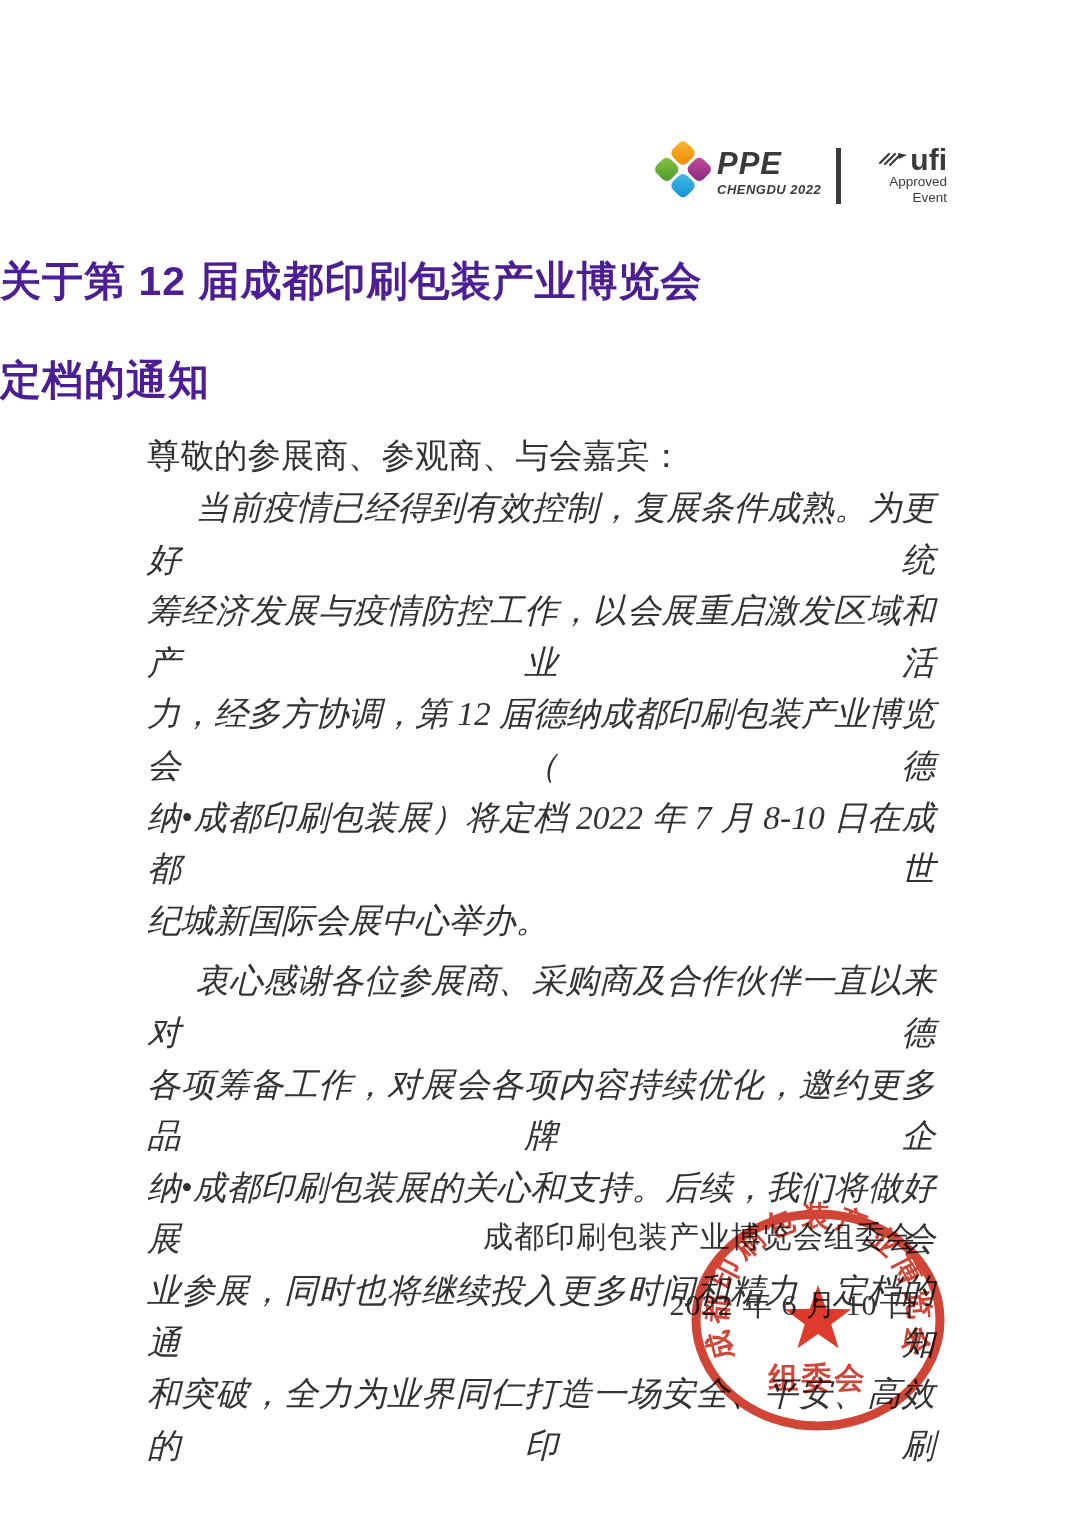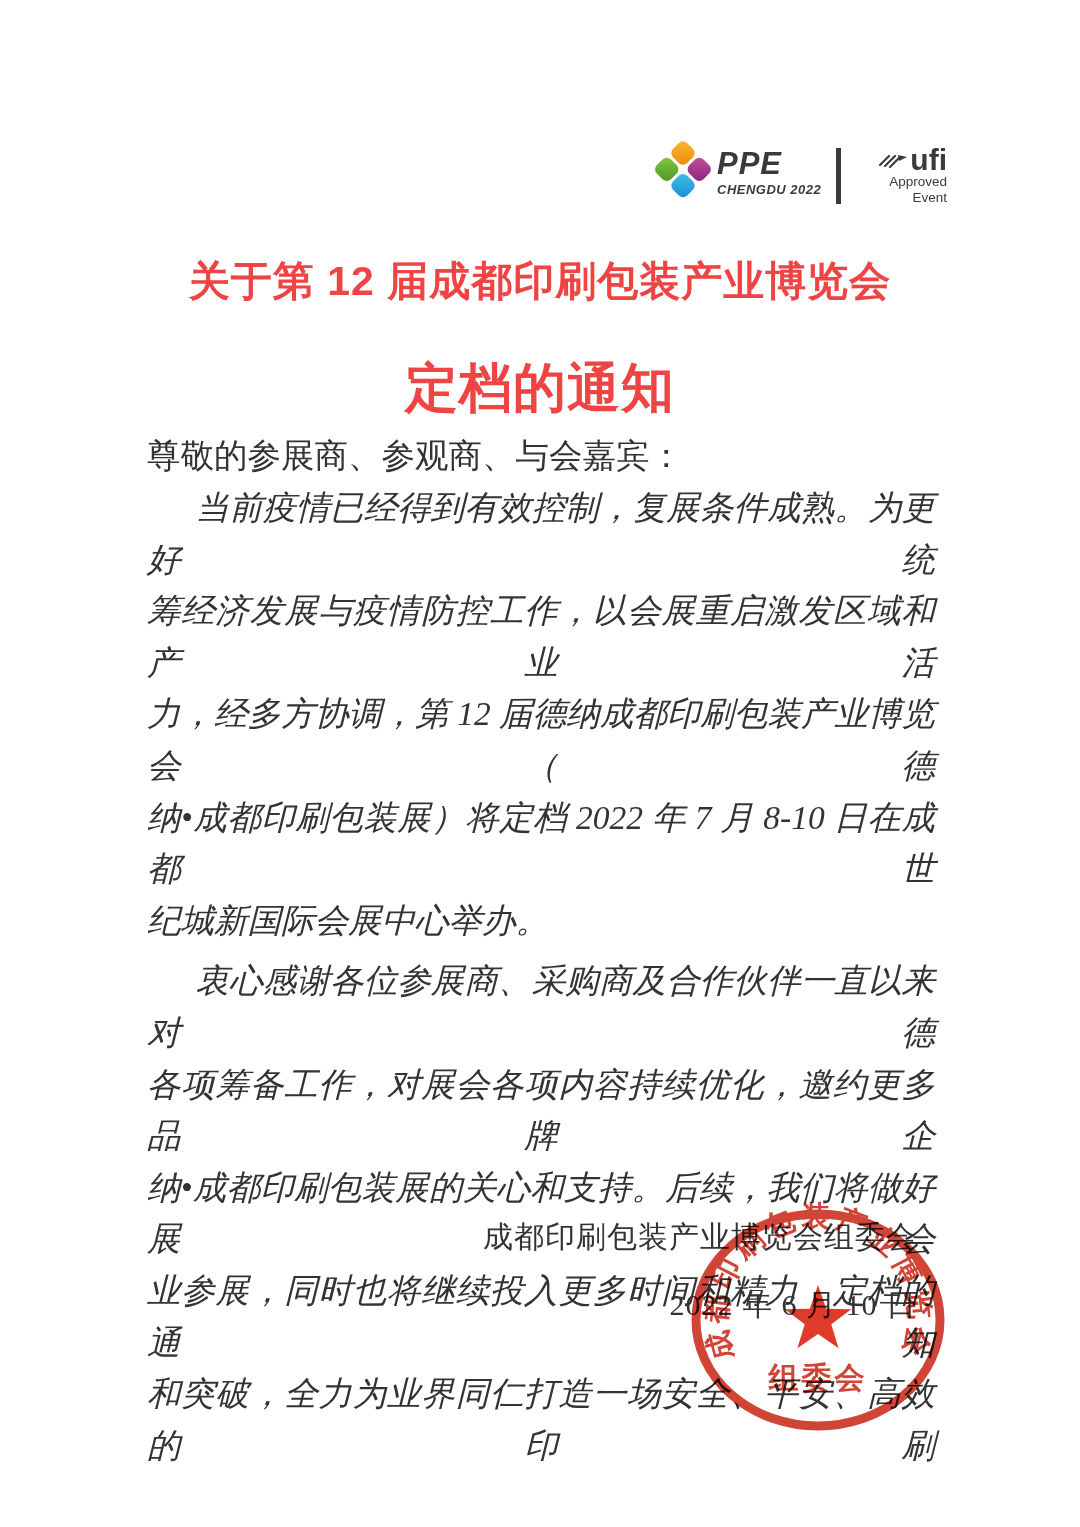--- a/index.html
+++ b/index.html
@@ -24,29 +24,29 @@
     grid-template-columns: 20px 20px;
     grid-template-rows: 20px 20px;
     gap: 3px;
   }
   .tile { width: 20px; height: 20px; border-radius: 6px; }
   .ppe-text { position: absolute; left: 62px; top: 8px; font-family: "Liberation Sans", sans-serif; color: #3a3a3a; }
   .ppe-name { font-size: 31px; font-weight: 700; font-style: italic; letter-spacing: 1px; line-height: 32px; }
   .ppe-sub  { font-size: 13px; font-weight: 700; font-style: italic; letter-spacing: 0.5px; margin-top: 2px; white-space: nowrap; }
   .logo-divider { position: absolute; left: 181px; top: 8px; width: 5px; height: 56px; background: #3a3a3a; }
   .ufi-block { position: absolute; left: 200px; top: 6px; width: 92px; text-align: right; font-family: "Liberation Sans", sans-serif; color: #3a3a3a; }
-  .ufi-row { display: flex; align-items: flex-end; justify-content: flex-end; gap: 2px; }
+  .ufi-row { display: flex; align-items: flex-start; justify-content: flex-end; gap: 2px; }
   .ufi-name { font-size: 30px; font-weight: 700; line-height: 28px; letter-spacing: 0px; }
   .ufi-approved, .ufi-event { font-size: 13.5px; font-weight: 400; line-height: 16px; }
 
   
-  .title-block { position: absolute; left: 0; top: 254px; width: 100%; text-align: center;
-    font-family: "Liberation Sans", sans-serif; color: #ef4444; font-weight: 700; }
+  .title-block { position: absolute; left: 0; top: 254px; width: 100%; text-align: left;
+    font-family: "Liberation Sans", sans-serif; color: #4c1d95; font-weight: 700; }
   .title-line1 { font-size: 41px; letter-spacing: 1px; }
-  .title-line2 { font-size: 53px; letter-spacing: 1px; margin-top: 44px; }
+  .title-line2 { font-size: 41px; letter-spacing: 1px; margin-top: 44px; }
 
   
   .body-block { position: absolute; left: 147px; top: 430px; width: 788px;
     font-size: 33.5px; color: #333; }
   .greeting { line-height: 52px; }
   .para { margin: 0; }
   .para + .para { margin-top: 9px; }
   .line { line-height: 51.6px; text-align: justify; text-align-last: justify; font-style: italic; }
   .line.last { text-align-last: left; }
   .line.first { text-indent: 1.45em; }

